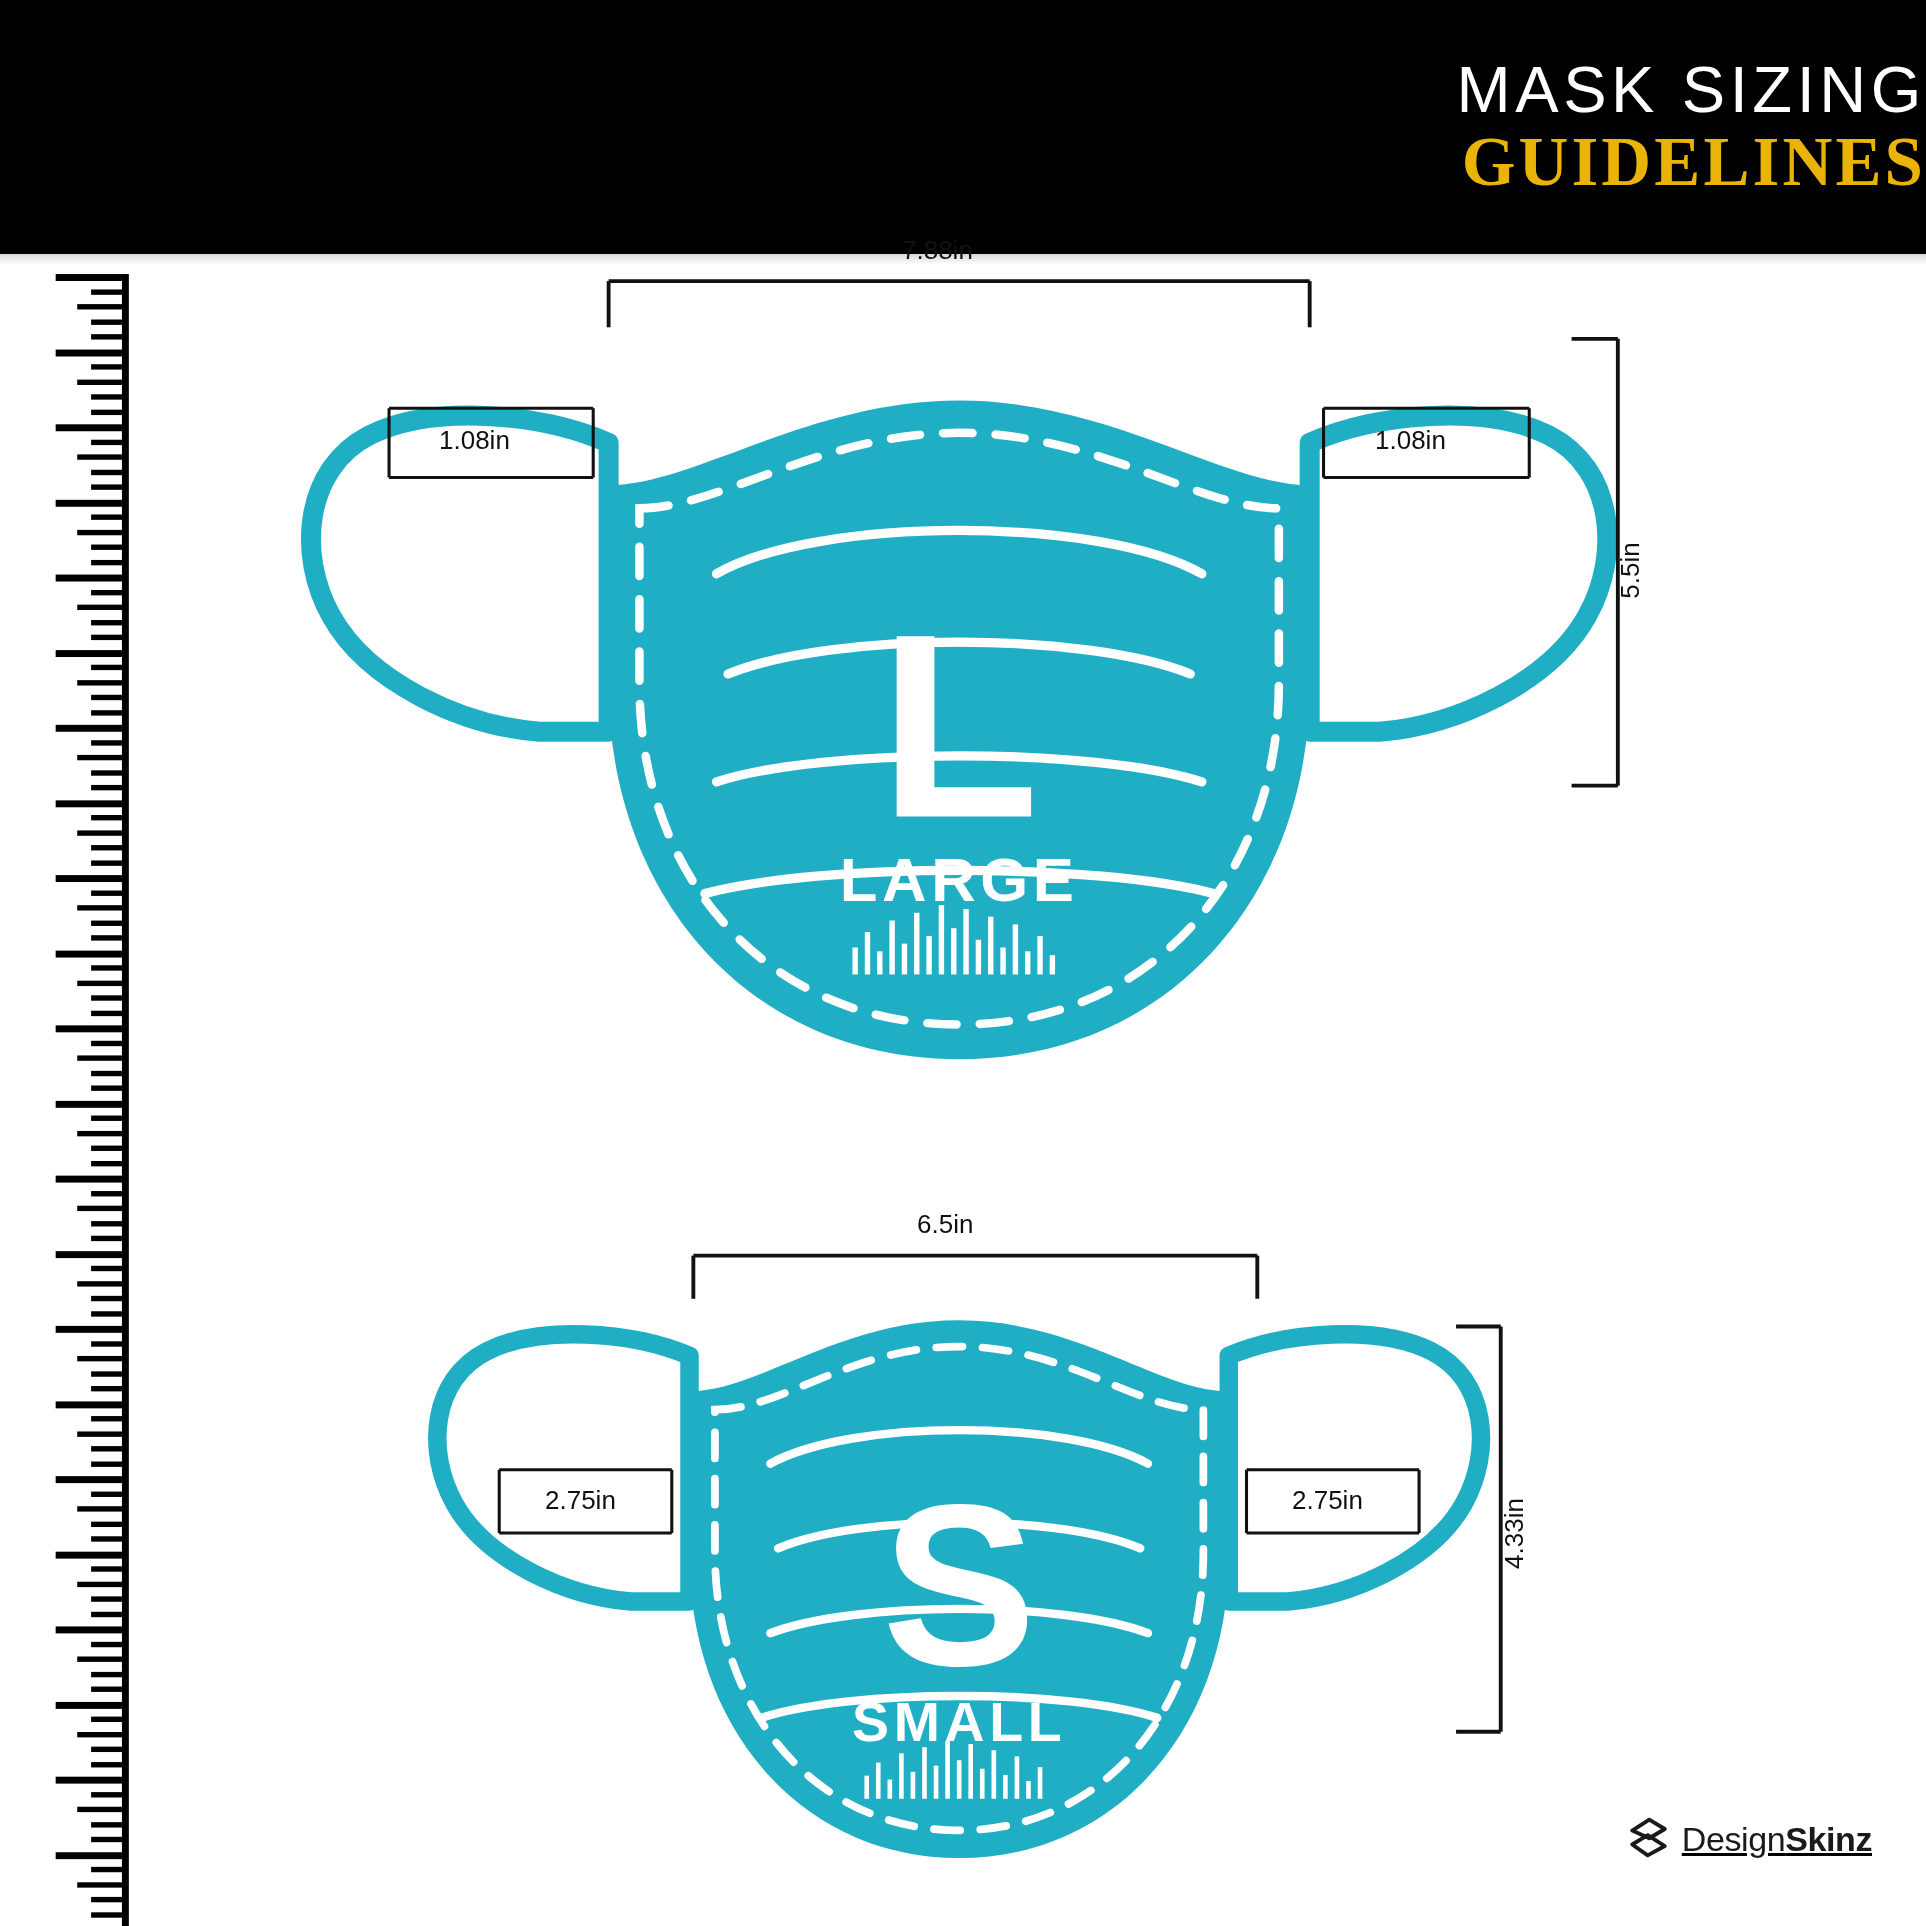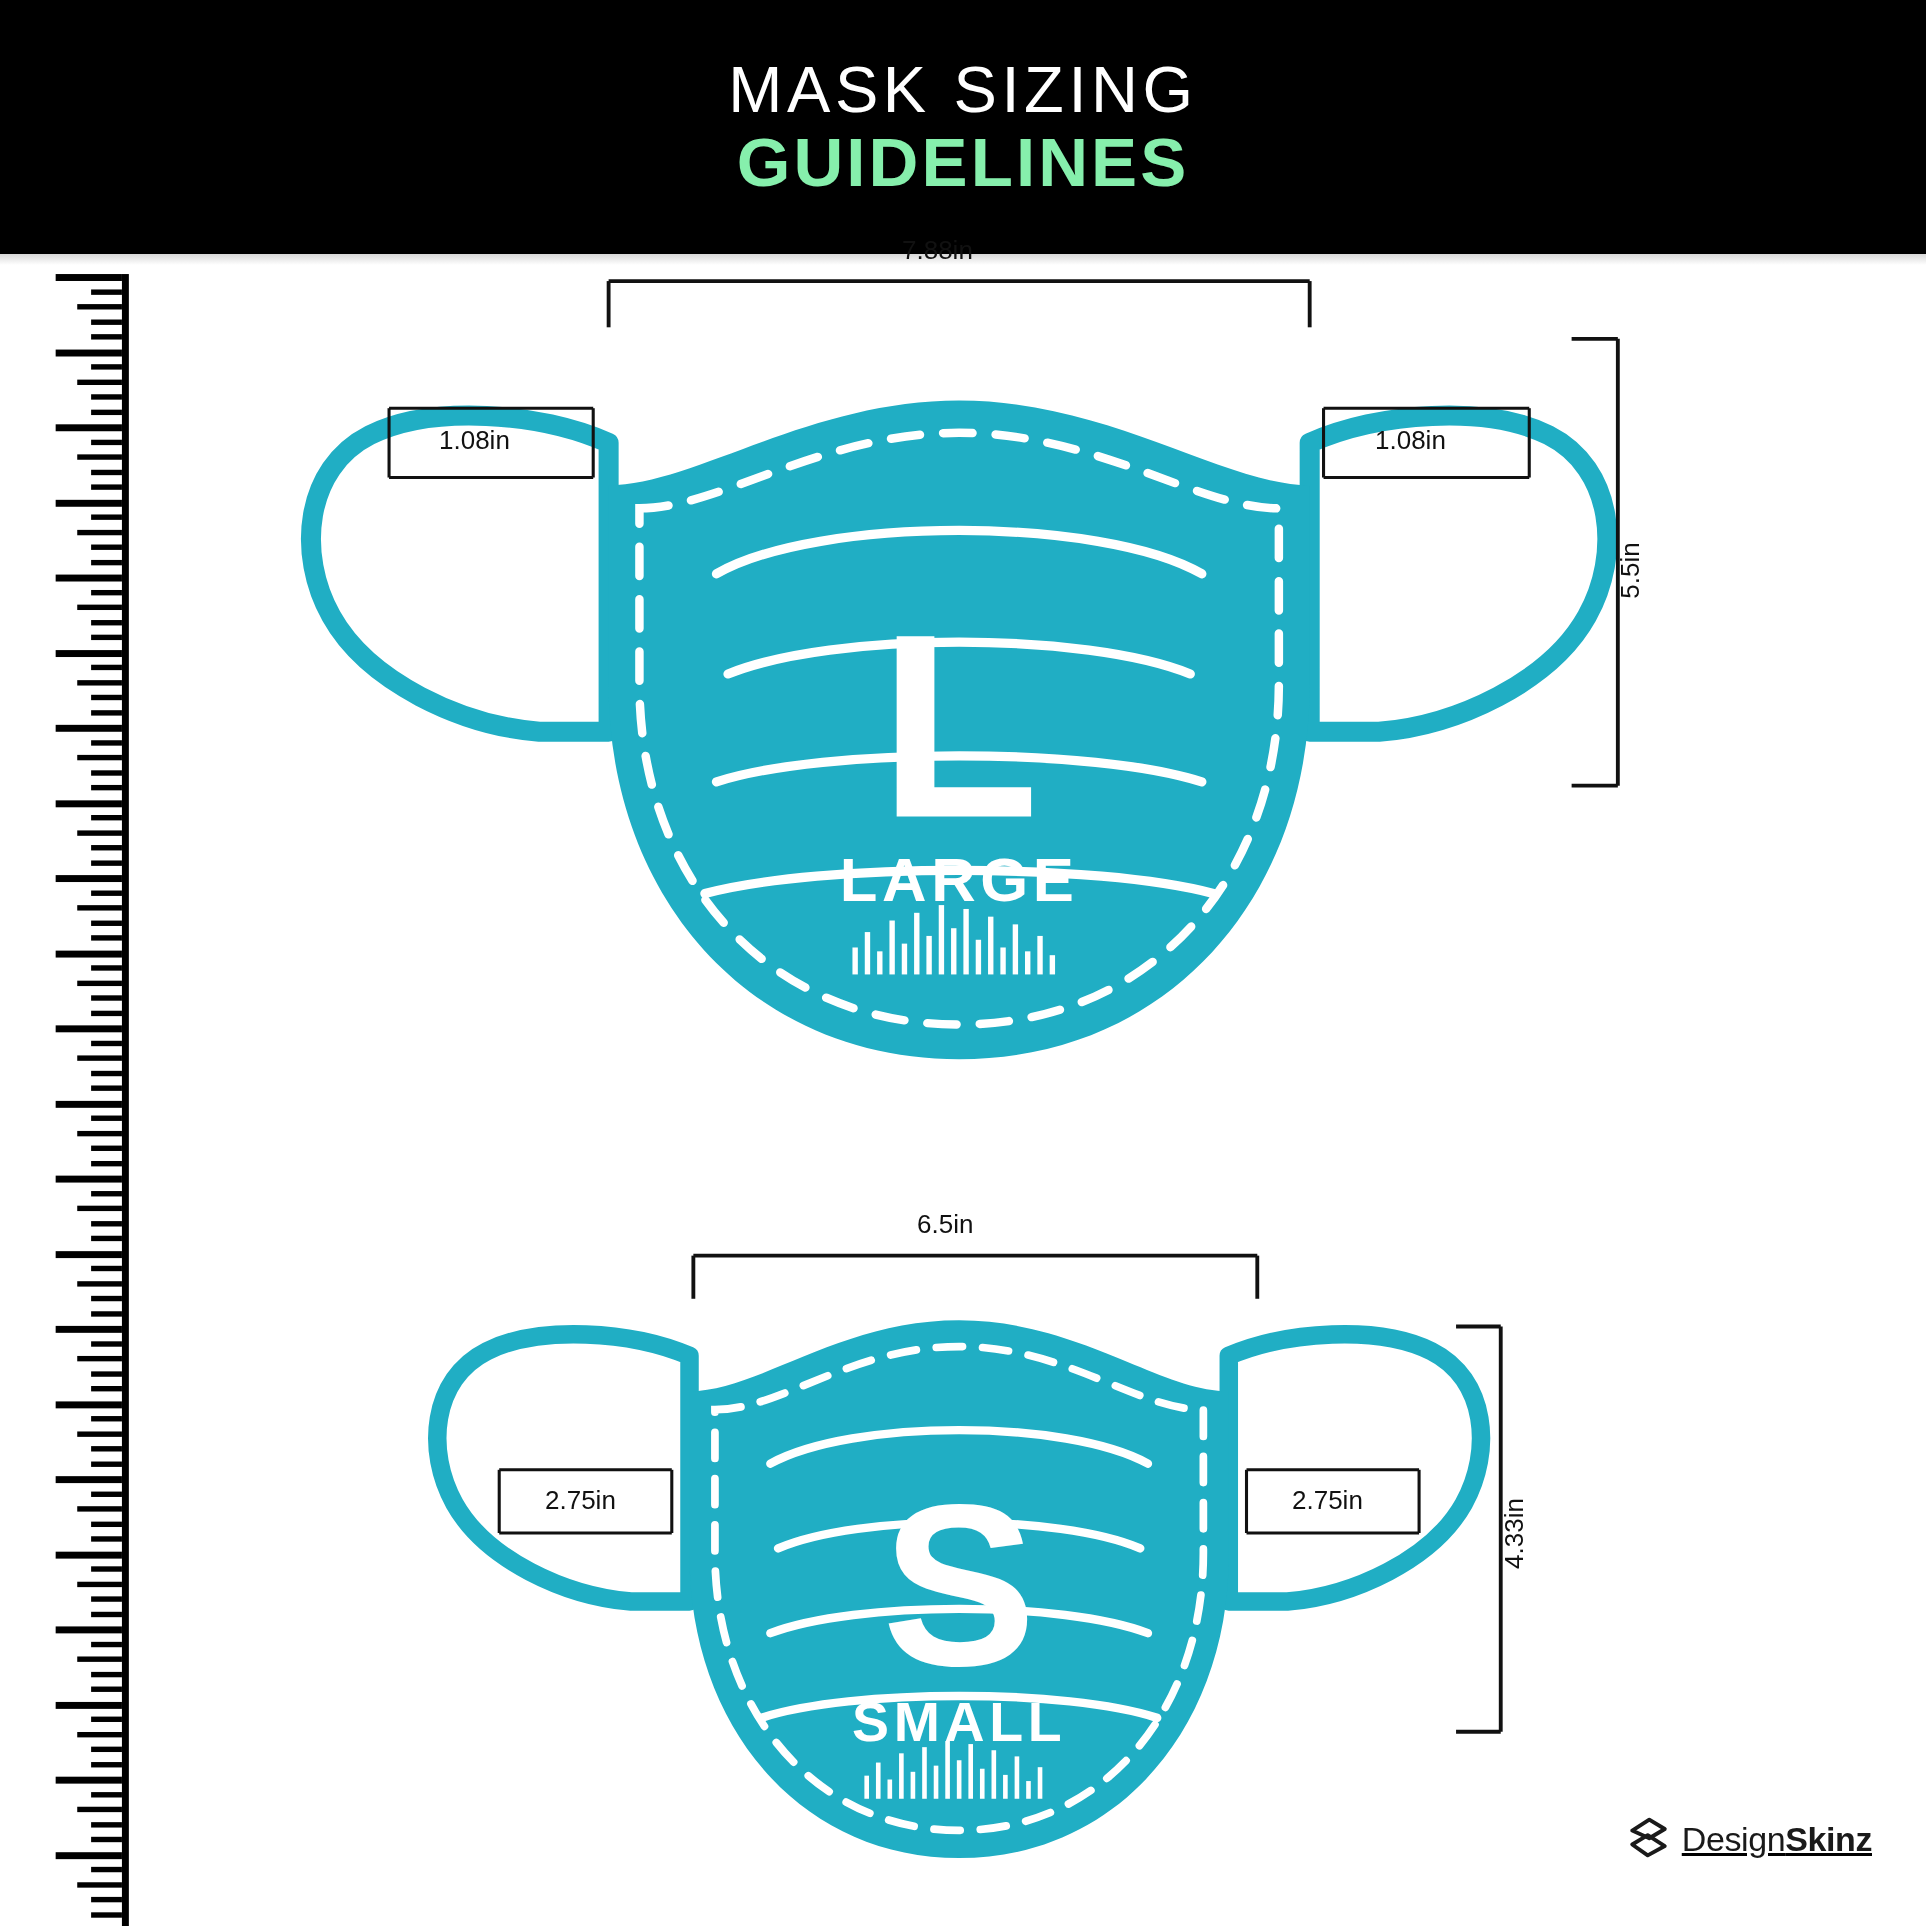--- a/index.html
+++ b/index.html
@@ -17,37 +17,38 @@
 
   
   .header {
     position: absolute;
     left: 0; top: 0;
     width: 1926px;
     height: 254px;
     background: #000000;
     display: flex;
     flex-direction: column;
-    align-items: center;
+    align-items: flex-end;
     justify-content: center;
   }
   .header-line1 {
     color: #ffffff;
     font-size: 65px;
     letter-spacing: 4.6px;
     font-weight: 400;
     line-height: 1.0;
     margin-bottom: 6.2px;
   }
   .header-line2 {
-    color: #86efac;
+    color: #eab308;
     font-size: 69px;
     letter-spacing: 3.1px;
     font-weight: bold;
     line-height: 1.0;
+    font-family: Liberation Serif, serif;
   }
   .header-shadow {
     position: absolute;
     left: 0; top: 254px;
     width: 1926px;
     height: 10.8px;
     background: linear-gradient(to bottom, #d8d8d8, #ffffff);
   }
 
   

